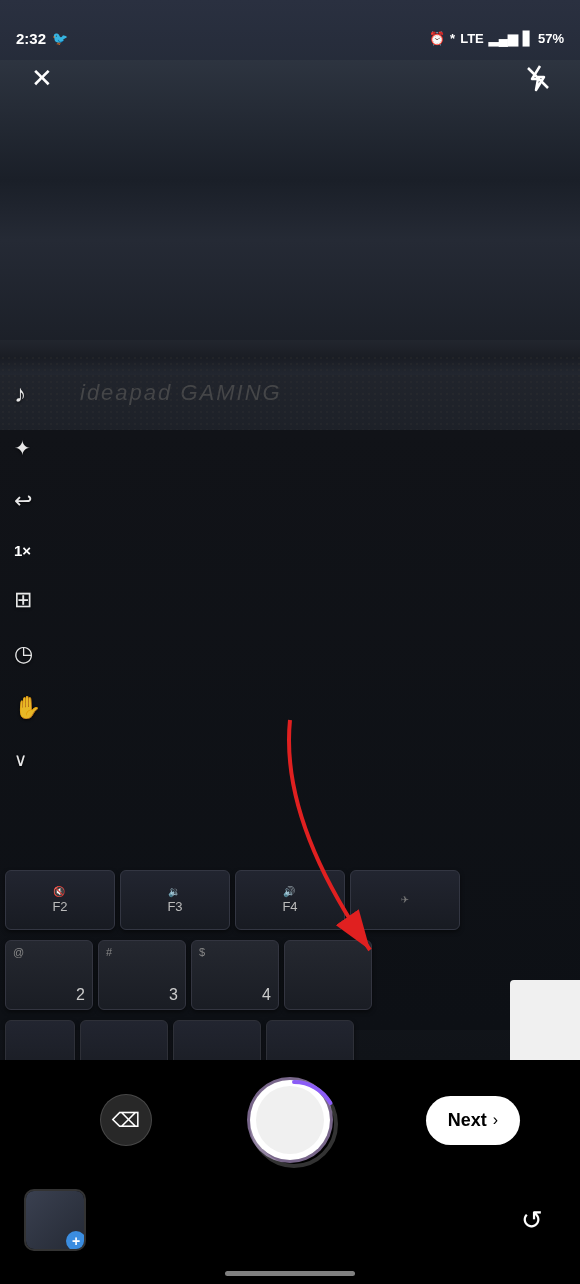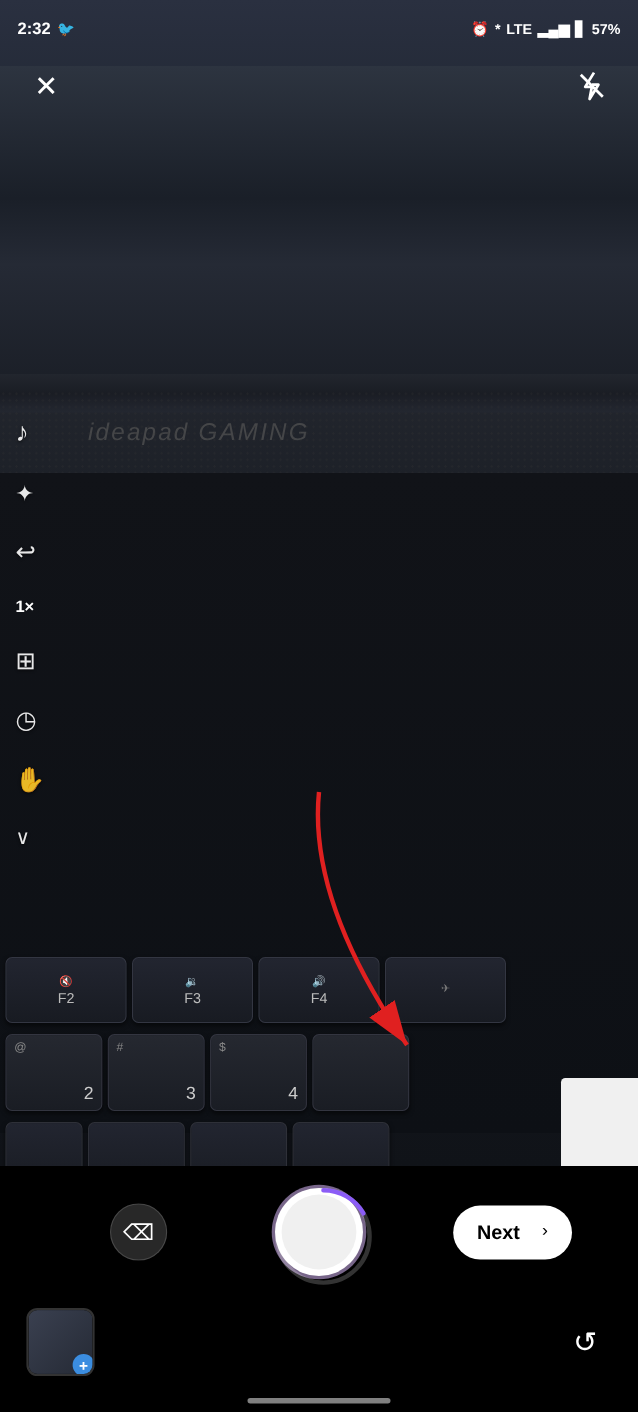--- a/index.html
+++ b/index.html
@@ -9,21 +9,21 @@
       height: 1284px;
       background: #000;
       font-family: -apple-system, BlinkMacSystemFont, 'Helvetica Neue', sans-serif;
       overflow: hidden;
       position: relative;
     }
 
     
     .status-bar {
       position: absolute;
-      top: 4px;
+      top: 16px;
       left: 0;
       right: 0;
       height: 44px;
       display: flex;
       align-items: center;
       justify-content: space-between;
       padding: 0 16px;
       z-index: 100;
       color: #fff;
       font-size: 15px;
@@ -355,21 +355,21 @@
 
     
     .next-btn {
       position: absolute;
       right: 60px;
       background: #fff;
       border-radius: 30px;
       padding: 14px 22px;
       display: flex;
       align-items: center;
-      gap: 20px;
+      gap: 6px;
       cursor: pointer;
       box-shadow: 0 2px 8px rgba(0,0,0,0.3);
     }
 
     .next-label {
       font-size: 18px;
       font-weight: 600;
       color: #000;
     }
 

